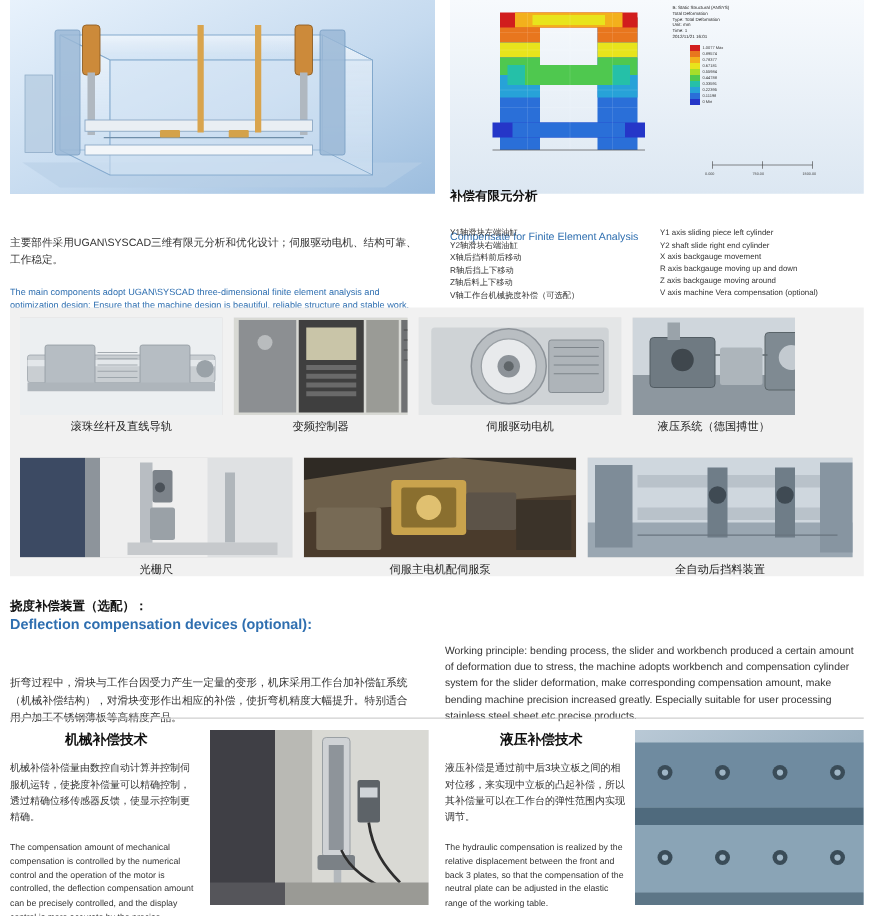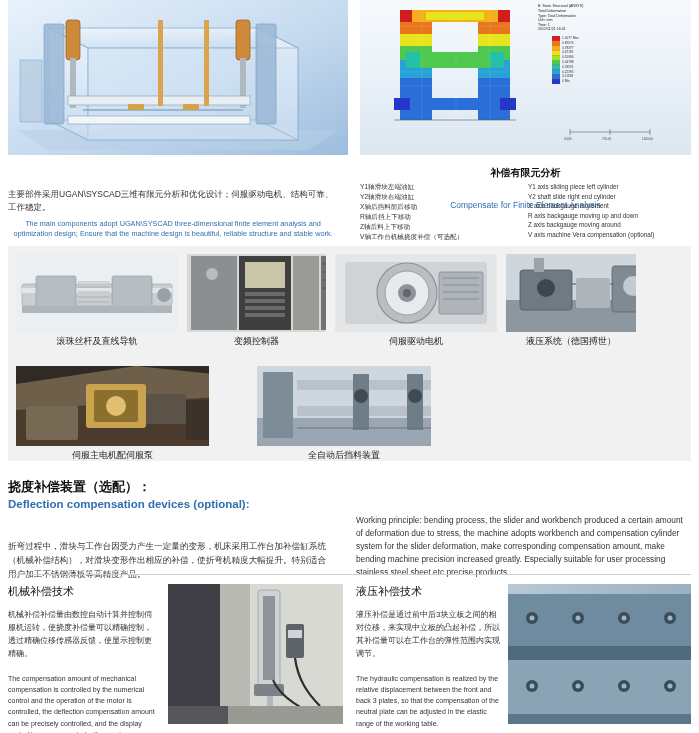--- a/index.html
+++ b/index.html
@@ -25,23 +25,23 @@
   .cad-svg { position:absolute; left:0; top:0; }
   .photo-fea {
     position:absolute; left:352px; top:0; width:331px; height:155px;
     background: linear-gradient(180deg,#f4f7fb 0%,#e3ecf6 100%);
     overflow:hidden;
   }
   .fea-svg { position:absolute; left:0; top:0; }
 
   .s1-left-txt { position:absolute; left:0px; top:188px; width:330px; }
   .s1-left-txt .l1 { font-size:8.5px; color:#333; line-height:1.5; }
-  .s1-left-txt .l2 { font-size:7.3px; color:#2f6fb0; line-height:1.45; margin-top:5px;text-align:center;}
-
-  .fea-title { position:absolute; left:352px; top:166px; width:331px;text-align:center;}
+  .s1-left-txt .l2 { font-size:7.3px; color:#2f6fb0; line-height:1.45; margin-top:15px;}
+
+  .fea-title { position:absolute; left:352px; top:150px; width:331px;}
   .fea-title .t1 { font-size:10px; color:#111; font-weight:bold;}
   .fea-title .t2 { font-size:8.5px; color:#2f6fb0; margin-top:20px;}
 
   .fea-list { position:absolute; left:352px; top:182px; width:331px; display:flex; gap:8px;}
   .fea-list .col { width:160px; }
   .fea-list .cn { font-size:6.6px; color:#333; line-height:1.52; }
   .fea-list .en { font-size:6.3px; color:#333; line-height:1.52; }
 
   
   .sec2 {
@@ -55,28 +55,28 @@
     position:absolute; left:0; right:0; bottom:-16px;
     text-align:center; font-size:9px; color:#222;
   }
 
   .r1 { left:8px; top:8px; }
   .r2 { left:8px; top:120px; }
 
   
   .sec3 { position:absolute; left:8px; top:478px; width:683px; height:250px; }
   .s3-title { position:absolute; left:0; top:0; width:330px;}
-  .s3-title .t1 { font-size:13px; font-weight:bold; color:#111; }
+  .s3-title .t1 { font-size:10px; font-weight:bold; color:#111; }
   .s3-title .t2 { font-size:11.5px; font-weight:bold; color:#2f6fb0; margin-top:2px;}
   .s3-left-p { position:absolute; left:0; top:40px; width:325px; font-size:8.6px; line-height:1.62; color:#333;margin-top:22px;}
   .s3-right-p { position:absolute; left:348px; top:36px; width:335px; font-size:8.3px; line-height:1.58; color:#333;}
 
   .s3-hr { position:absolute; left:0; top:96px; width:683px; height:1px; background:#cfcfcf;}
 
-  .box-title { font-size:11px; font-weight:normal; color:#111; }
+  .box-title { font-size:11px; font-weight:bold; color:#111;margin-left:44px; }
   .blk-mech { position:absolute; left:0; top:106px; width:150px; }
   .blk-mech .cn { font-size:8px; line-height:1.62; color:#333; margin-top:10px;}
   .blk-mech .en { font-size:7px; line-height:1.6; color:#333; margin-top:12px;}
   .mech-photo { position:absolute; left:160px; top:106px; width:175px; height:140px; overflow:hidden; background:#efefef;}
 
   .blk-hyd { position:absolute; left:348px; top:106px; width:145px; }
   .blk-hyd .cn { font-size:8px; line-height:1.62; color:#333; margin-top:10px;}
   .blk-hyd .en { font-size:7px; line-height:1.6; color:#333; margin-top:12px;}
   .hyd-photo { position:absolute; left:500px; top:106px; width:183px; height:140px; overflow:hidden; background:#cfd8de;}
 </style>
@@ -351,39 +351,56 @@
                 <line x1="104" y1="30" x2="108" y2="30"></line>
             </g>
           </svg>
         </div>
         <div class="lbl">液压系统（德国搏世）</div>
       </div>
     </div>
 
     <div class="grid-row r2">
 
-
-      <div class="cell" style="width:193px;height:80px;">
+      <div class="cell" style="width:218px;height:80px;">
+        <div class="img">
+          <svg width="218" height="80" viewBox="0 0 218 80">
+            <rect width="218" height="80" fill="#efefef"></rect>
+            <rect x="0" y="0" width="52" height="80" fill="#3c4a63"></rect>
+            <rect x="52" y="0" width="12" height="80" fill="#8d949b"></rect>
+            <rect x="96" y="4" width="10" height="70" fill="#b8bdc2"></rect>
+            <rect x="106" y="10" width="16" height="26" rx="2" fill="#7c838a"></rect>
+            <rect x="104" y="40" width="20" height="26" rx="2" fill="#9aa1a7"></rect>
+            <rect x="150" y="0" width="68" height="80" fill="#dfe1e3"></rect>
+            <rect x="164" y="12" width="8" height="56" fill="#b0b6bb"></rect>
+            <circle cx="112" cy="24" r="4" fill="#4a5158"></circle>
+            <rect x="86" y="68" width="120" height="10" fill="#c6c9cc"></rect>
+          </svg>
+        </div>
+        <div class="lbl">光栅尺</div>
+      </div>
+
+      <div class="cell" style="width:218px;height:80px;">
         <div class="img">
           <svg width="218" height="80" viewBox="0 0 218 80">
             <rect width="218" height="80" fill="#4a3b2c"></rect>
             <rect x="0" y="0" width="218" height="26" fill="#2f2a24"></rect>
             <polygon points="0,18 120,0 218,10 218,30 0,44" fill="#6d5f4a"></polygon>
             <rect x="70" y="18" width="60" height="44" rx="3" fill="#c9a34d"></rect>
             <rect x="78" y="24" width="44" height="32" rx="2" fill="#8a6f2f"></rect>
             <circle cx="100" cy="40" r="10" fill="#e0c070"></circle>
             <rect x="130" y="28" width="40" height="30" rx="2" fill="#5c5348"></rect>
             <rect x="10" y="40" width="52" height="34" rx="2" fill="#776a55"></rect>
             <rect x="170" y="34" width="44" height="40" fill="#3b3329"></rect>
           </svg>
         </div>
         <div class="lbl">伺服主电机配伺服泵</div>
       </div>
 
-      <div class="cell" style="width:174px;height:80px;margin-left:39px;">
+      <div class="cell" style="width:212px;height:80px;">
         <div class="img">
           <svg width="218" height="80" viewBox="0 0 218 80">
             <rect width="218" height="80" fill="#cfd7de"></rect>
             <rect x="0" y="52" width="218" height="28" fill="#9aa7b2"></rect>
             <rect x="6" y="6" width="30" height="66" fill="#7e8c98"></rect>
             <rect x="40" y="14" width="160" height="10" fill="#b9c2ca"></rect>
             <rect x="40" y="40" width="160" height="10" fill="#b9c2ca"></rect>
             <rect x="96" y="8" width="16" height="56" fill="#6f7d88"></rect>
             <rect x="150" y="8" width="16" height="56" fill="#6f7d88"></rect>
             <circle cx="104" cy="30" r="7" fill="#3f4a53"></circle>

